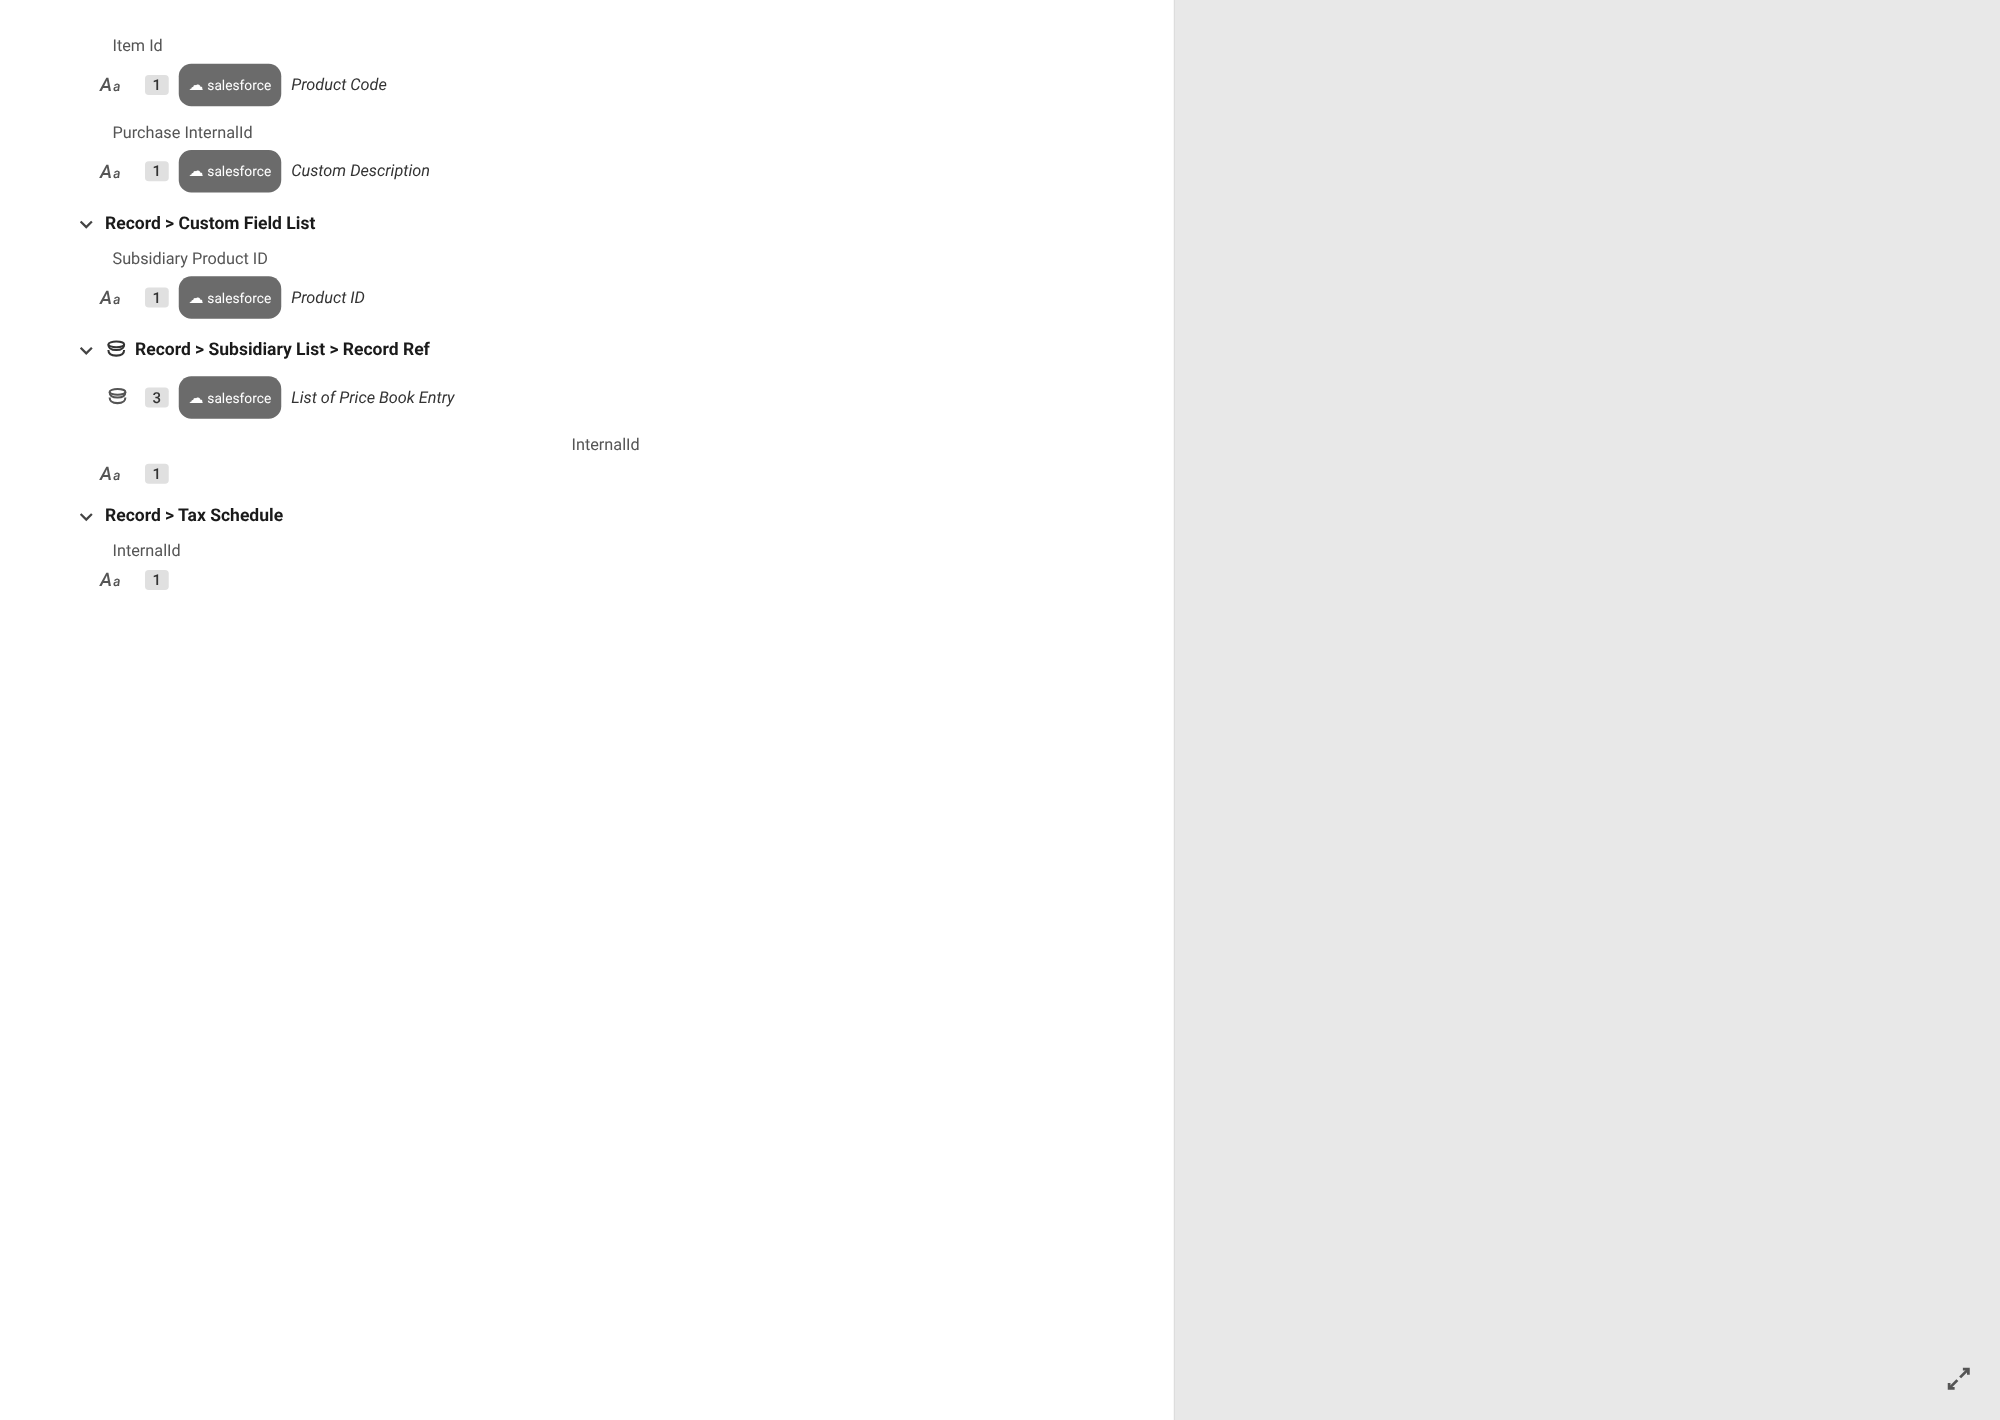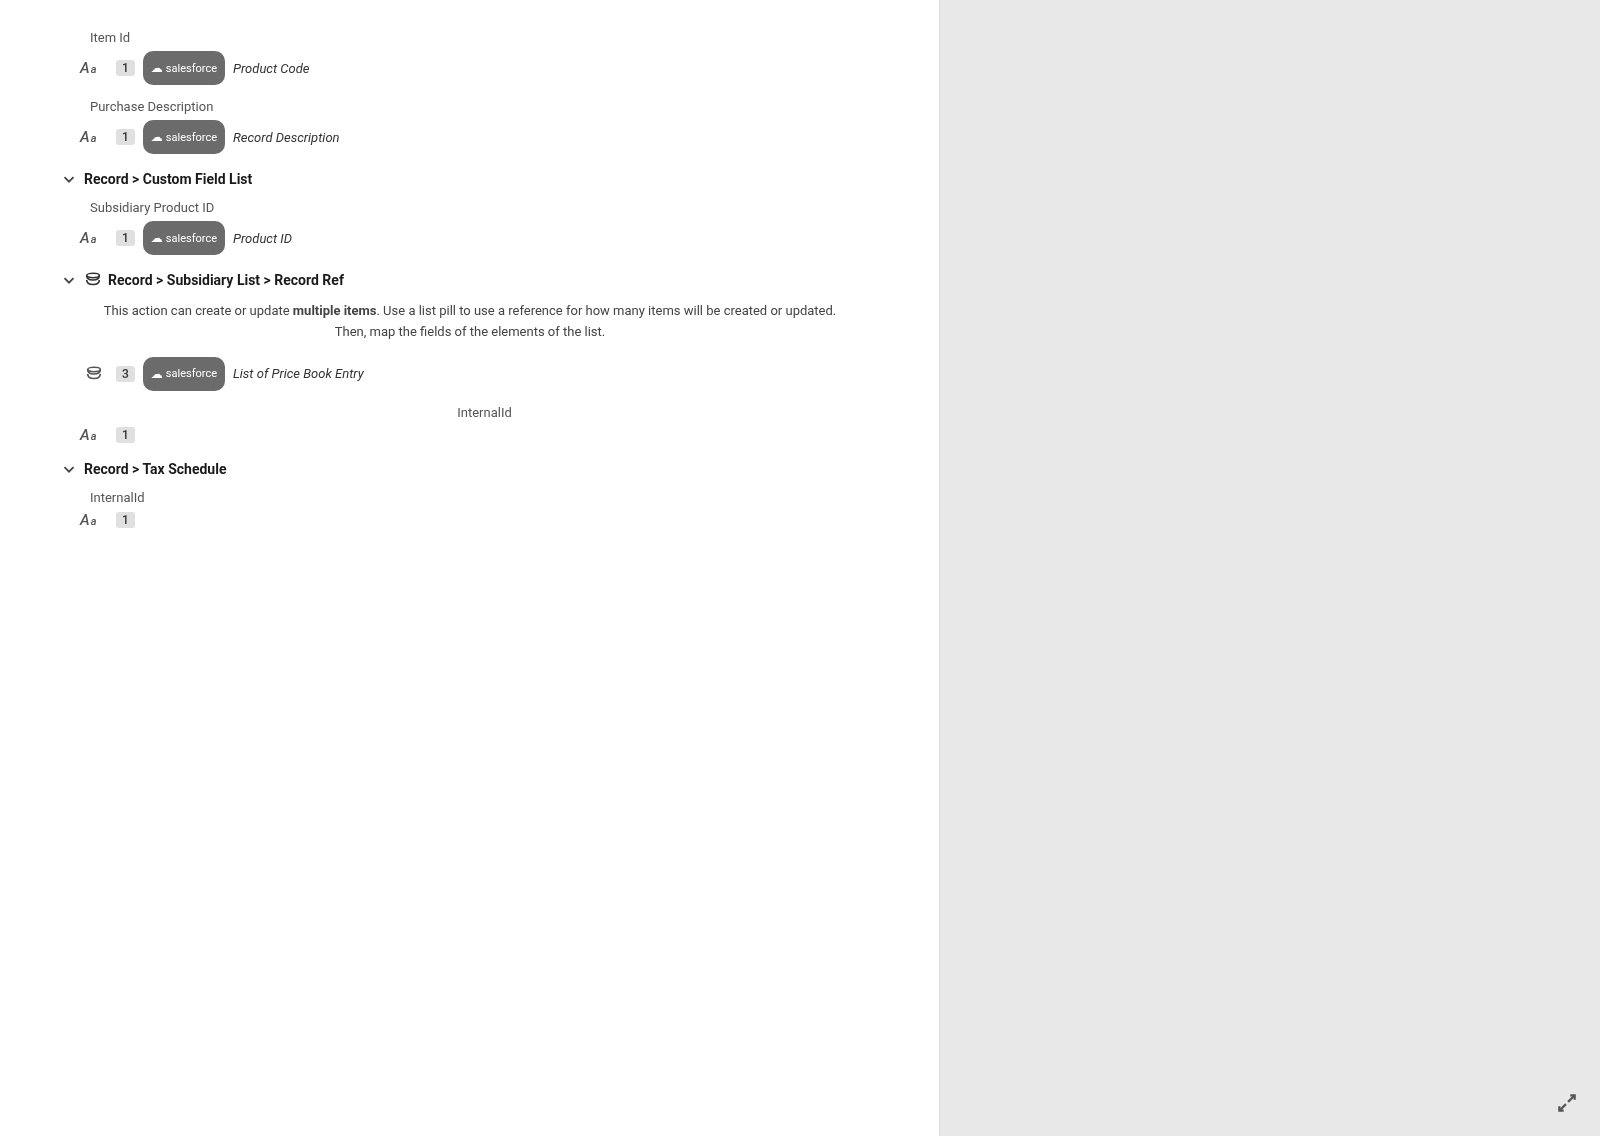--- a/index.html
+++ b/index.html
@@ -200,29 +200,29 @@
             <span class="big-a">A</span>
               <span class="small-a">a</span>
           </span>
           <span class="number-badge">1</span>
           <span class="cloud-pill">salesforce</span>
           <span class="mapping-text">Product Code</span>
         </div>
       </div>
 
       <div class="section-divider">
-        <div class="field-label">Purchase Description</div>
+        <div class="field-label">Purchase InternalId</div>
         <div class="mapping-row">
           <span class="type-icon">
             <span class="big-a">A</span>
               <span class="small-a">a</span>
           </span>
           <span class="number-badge">1</span>
           <span class="cloud-pill">salesforce</span>
-          <span class="mapping-text">Record Description</span>
+          <span class="mapping-text">Custom Description</span>
         </div>
       </div>
 
       <div class="section-divider" style="margin-top:16px;">
         <div class="section-row">
           <svg class="chevron-icon" viewBox="0 0 20 20" fill="none" stroke="currentColor" stroke-width="2">
             <polyline points="5,8 10,13 15,8"></polyline>
           </svg>
           <span class="section-title">Record &gt; Custom Field List</span>
         </div>
@@ -245,23 +245,20 @@
           </svg>
 
           <svg class="stack-svg" viewBox="0 0 20 20" fill="none" stroke="currentColor" stroke-width="1.8" style="margin-right:6px;">
             <ellipse cx="10" cy="5" rx="7" ry="2.5"></ellipse>
             <path d="M3,5 Q3,10 10,10 Q17,10 17,5"></path>
             <path d="M3,10 Q3,15 10,15 Q17,15 17,10"></path>
           </svg>
           <span class="section-title">Record &gt; Subsidiary List &gt; Record Ref</span>
         </div>
 
-        <div class="info-block">
-          <span>This action can create or update </span><strong>multiple items</strong><span>. Use a list pill to use a reference for how many items will be created or updated. Then, map the fields of the elements of the list.</span>
-        </div>
 
         <div class="mapping-row">
 
           <svg class="list-icon" viewBox="0 0 20 20" fill="none" stroke="currentColor" stroke-width="1.8" style="min-width:28px;">
             <ellipse cx="10" cy="5" rx="7" ry="2.5"></ellipse>
             <path d="M3,5 Q3,10 10,10 Q17,10 17,5"></path>
             <path d="M3,10 Q3,15 10,15 Q17,15 17,10"></path>
           </svg>
           <span class="number-badge">3</span>
           <span class="cloud-pill">salesforce</span>

